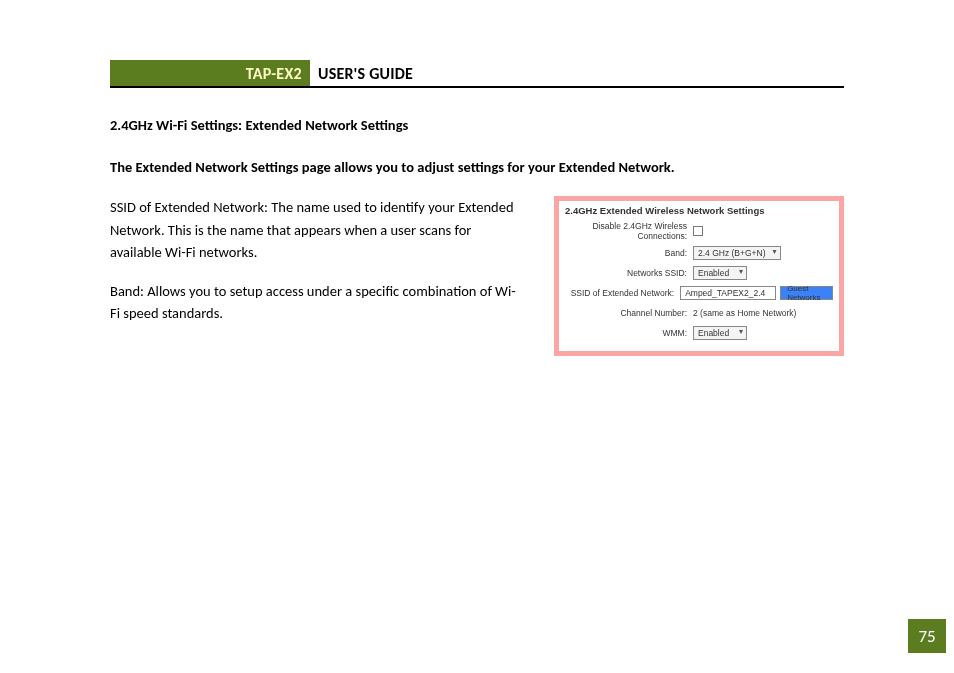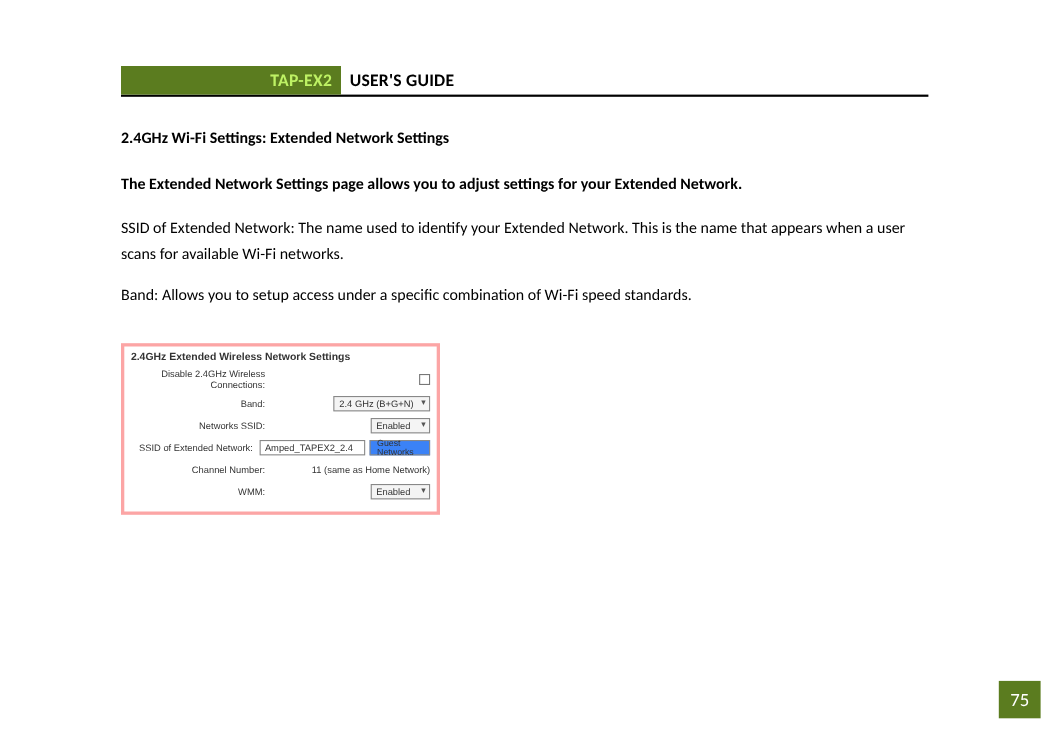--- a/index.html
+++ b/index.html
@@ -16,21 +16,21 @@
   }
   .header-bar {
     display: flex;
     align-items: stretch;
     border-bottom: 2px solid #000;
     height: 28px;
     margin-bottom: 28px;
   }
   .header-green {
     background: #5b7c1f;
-    color: #bef264;
+    color: #fef9c3;
     font-weight: 700;
     font-size: 16px;
     display: flex;
     align-items: center;
     justify-content: flex-end;
     padding: 0 8px 0 0;
     width: 200px;
     letter-spacing: 0.3px;
   }
   .header-white {
@@ -41,36 +41,35 @@
     padding-left: 8px;
     letter-spacing: 0.2px;
   }
   .section-title {
     font-weight: 700;
     font-size: 14.5px;
     margin-bottom: 22px;
   }
   .body-row {
     display: flex;
-    gap: 16px;
+    gap: 31px;
     align-items: flex-start;
-    flex-direction: column;
   }
   .body-text-col { flex: 1 1 auto; }
   .para {
     font-size: 14.5px;
     line-height: 1.55;
     margin-bottom: 16px;
   }
   .intro-para { margin-bottom: 18px; font-weight: bold; }
 
   
   .settings-panel {
     width: 290px;
-    border: 3px solid #fca5a5;
+    border: 5px solid #fca5a5;
     font-family: Arial, sans-serif;
     font-size: 9px;
     color: #333;
     padding: 4px 6px 6px 6px;
     flex: 0 0 auto;
   }
   .panel-title {
     font-weight: 700;
     font-size: 9.5px;
     margin-bottom: 5px;
@@ -81,21 +80,21 @@
     margin-bottom: 4px;
     min-height: 16px;
   }
   .form-label {
     width: 128px;
     text-align: right;
     padding-right: 6px;
     font-size: 8.5px;
     color: #333;
   }
-  .form-control { flex: 1 1 auto; display: flex; align-items: center; gap: 4px; justify-content: flex-end; }
+  .form-control { flex: 1 1 auto; display: flex; align-items: center; gap: 4px; }
   .sel {
     height: 14px;
     border: 1px solid #888;
     background: #f4f4f4;
     font-size: 8.5px;
     padding: 0 14px 0 4px;
     position: relative;
     display: inline-flex;
     align-items: center;
     min-width: 54px;
@@ -199,21 +198,21 @@
         <div class="form-label">SSID of Extended Network:</div>
         <div class="form-control">
           <span class="txt-input">Amped_TAPEX2_2.4</span>
           <span class="btn">Guest Networks</span>
         </div>
       </div>
 
       <div class="form-row">
         <div class="form-label">Channel Number:</div>
         <div class="form-control">
-          <span class="static-val">11 (same as Home Network)</span>
+          <span class="static-val">2 (same as Home Network)</span>
         </div>
       </div>
 
       <div class="form-row">
         <div class="form-label">WMM:</div>
         <div class="form-control">
           <span class="sel">Enabled</span>
         </div>
       </div>
 

